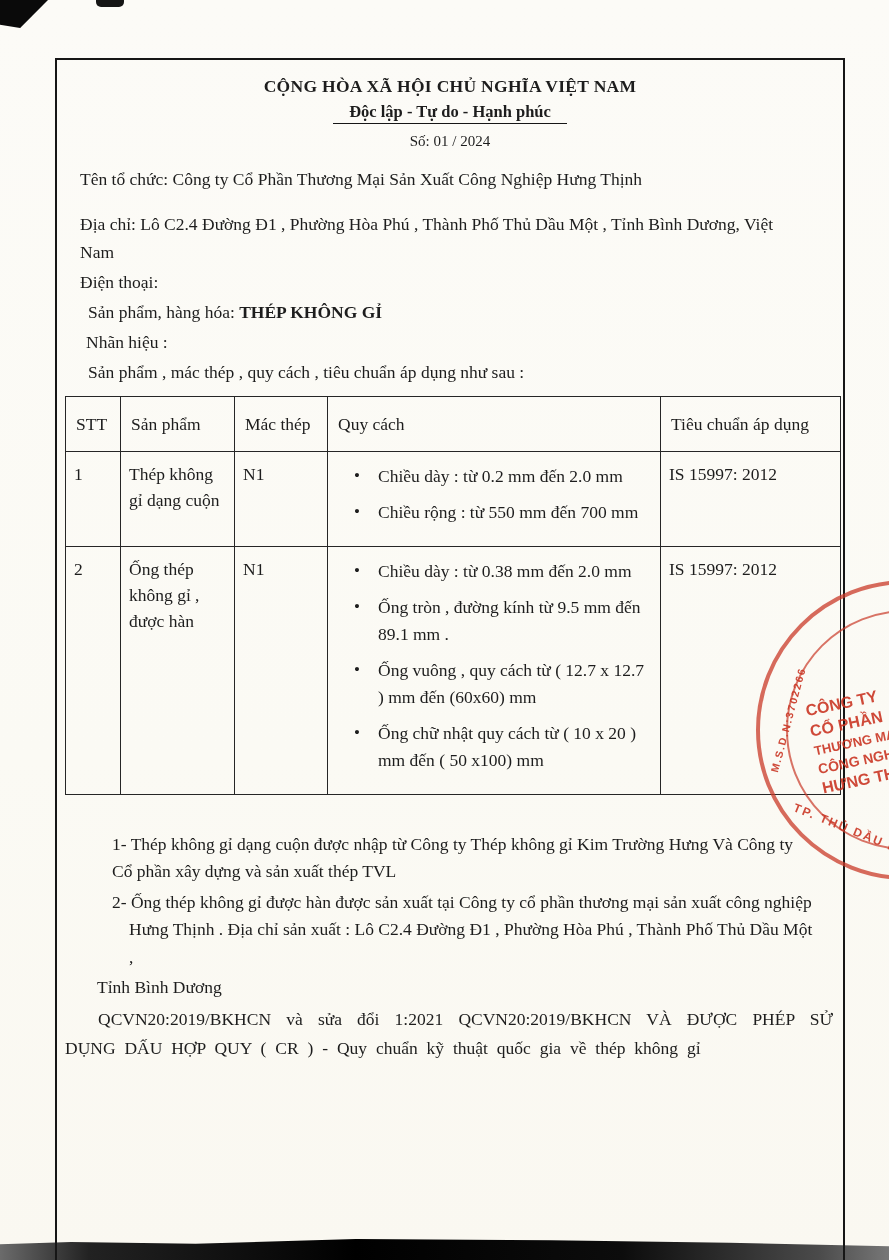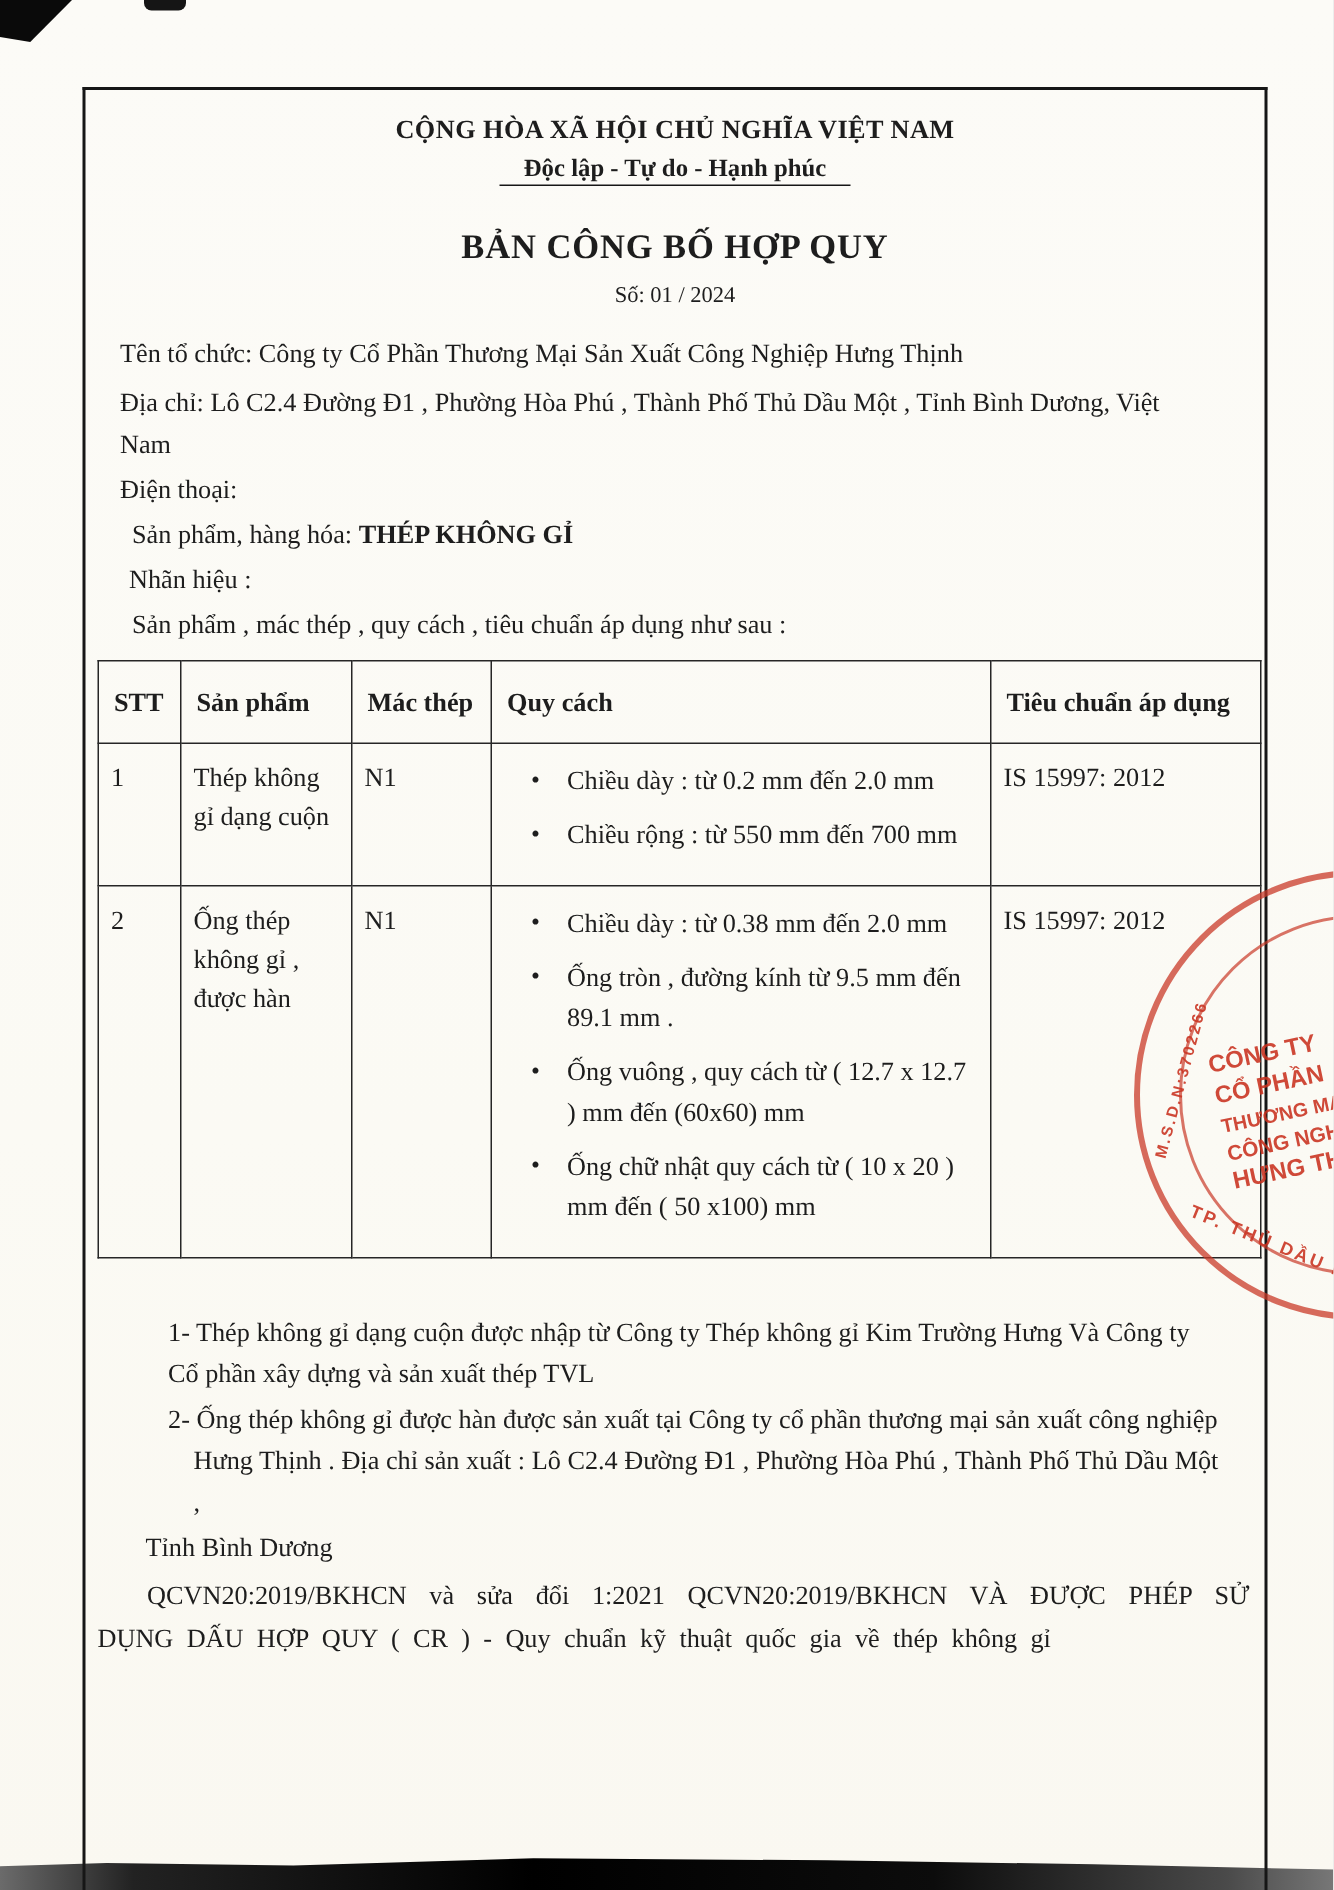--- a/index.html
+++ b/index.html
@@ -36,21 +36,21 @@
   }
 
   .nat-title { text-align: center; font-weight: bold; font-size: 17.5px; margin-top: 16px; letter-spacing: .3px; }
   .motto { text-align: center; margin-top: 5px; font-size: 16.5px; }
   .motto span { font-weight: bold; border-bottom: 1.6px solid #161616; padding: 0 16px 2px 16px; }
   .doc-title { text-align: center; font-weight: bold; font-size: 23px; margin-top: 30px; letter-spacing: .6px; }
   .doc-number { text-align: center; font-size: 15px; margin-top: 11px; }
 
   .para { font-size: 17.5px; line-height: 28.5px; margin-left: 23px; margin-right: 32px; }
   .p-org   { margin-top: 15px; }
-  .p-addr  { margin-top: 4px; }
+  .p-addr  { margin-top: 16px; }
   .p-phone { margin-top: 1px; }
   .p-prod  { margin-top: 2px; margin-left: 31px; }
   .p-brand { margin-top: 1px; margin-left: 29px; }
   .p-intro { margin-top: 2px; margin-left: 31px; }
   .bold { font-weight: bold; text-align: center; }
 
   table.spec {
     margin: 9px 0 0 8px;
     border-collapse: collapse;
     table-layout: fixed;
@@ -58,21 +58,21 @@
     font-size: 17.5px;
   }
   table.spec th, table.spec td {
     border: 1.7px solid #262626;
     vertical-align: top;
     font-weight: normal;
     text-align: left;
     padding: 9px 8px;
     line-height: 26px;
   }
-  table.spec th { height: 40px; vertical-align: middle; padding: 14px 10px; font-weight: bold; }
+  table.spec th { height: 40px; vertical-align: middle; padding: 14px 10px; }
   th.c-stt, td.c-stt { width: 55px; text-align: center; }
   th.c-sp,  td.c-sp  { width: 114px; }
   th.c-mac, td.c-mac { width: 93px; }
   th.c-qc,  td.c-qc  { width: 333px; }
   th.c-tc,  td.c-tc  { width: 180px; }
   td.c-mac { text-align: center; }
   td.c-sp  { padding: 9px 10px; text-align: justify; }
   td.c-qc ul { list-style: none; padding: 2px 4px 2px 16px; }
   td.c-qc li { position: relative; padding-left: 26px; margin-bottom: 9px; line-height: 27px; }
   td.c-qc li .blt { position: absolute; left: 2px; top: -1px; font-size: 17px; }
@@ -127,21 +127,20 @@
   <div class="top-dash"></div>
   <div class="bottom-band"></div>
 
   <div class="frame">
 
     <div class="nat-title">CỘNG HÒA XÃ HỘI CHỦ NGHĨA VIỆT NAM</div>
     <div class="motto">
       <span>Độc lập - Tự do - Hạnh phúc</span>
     </div>
 
-    <div class="doc-title">BẢN CÔNG BỐ HỢP QUY</div>
     <div class="doc-number">Số: 01 / 2024</div>
 
     <p class="para p-org">Tên tổ chức: Công ty Cổ Phần Thương Mại Sản Xuất Công Nghiệp Hưng Thịnh</p>
     <p class="para p-addr">Địa chỉ: Lô C2.4 Đường Đ1 , Phường Hòa Phú , Thành Phố Thủ Dầu Một , Tỉnh Bình Dương, Việt Nam</p>
     <p class="para p-phone">Điện thoại:</p>
     <p class="para p-prod"><span>Sản phẩm, hàng hóa: </span><span class="bold">THÉP KHÔNG GỈ</span></p>
     <p class="para p-brand">Nhãn hiệu :</p>
     <p class="para p-intro">Sản phẩm , mác thép , quy cách , tiêu chuẩn áp dụng như sau :</p>
 
     <table class="spec">

